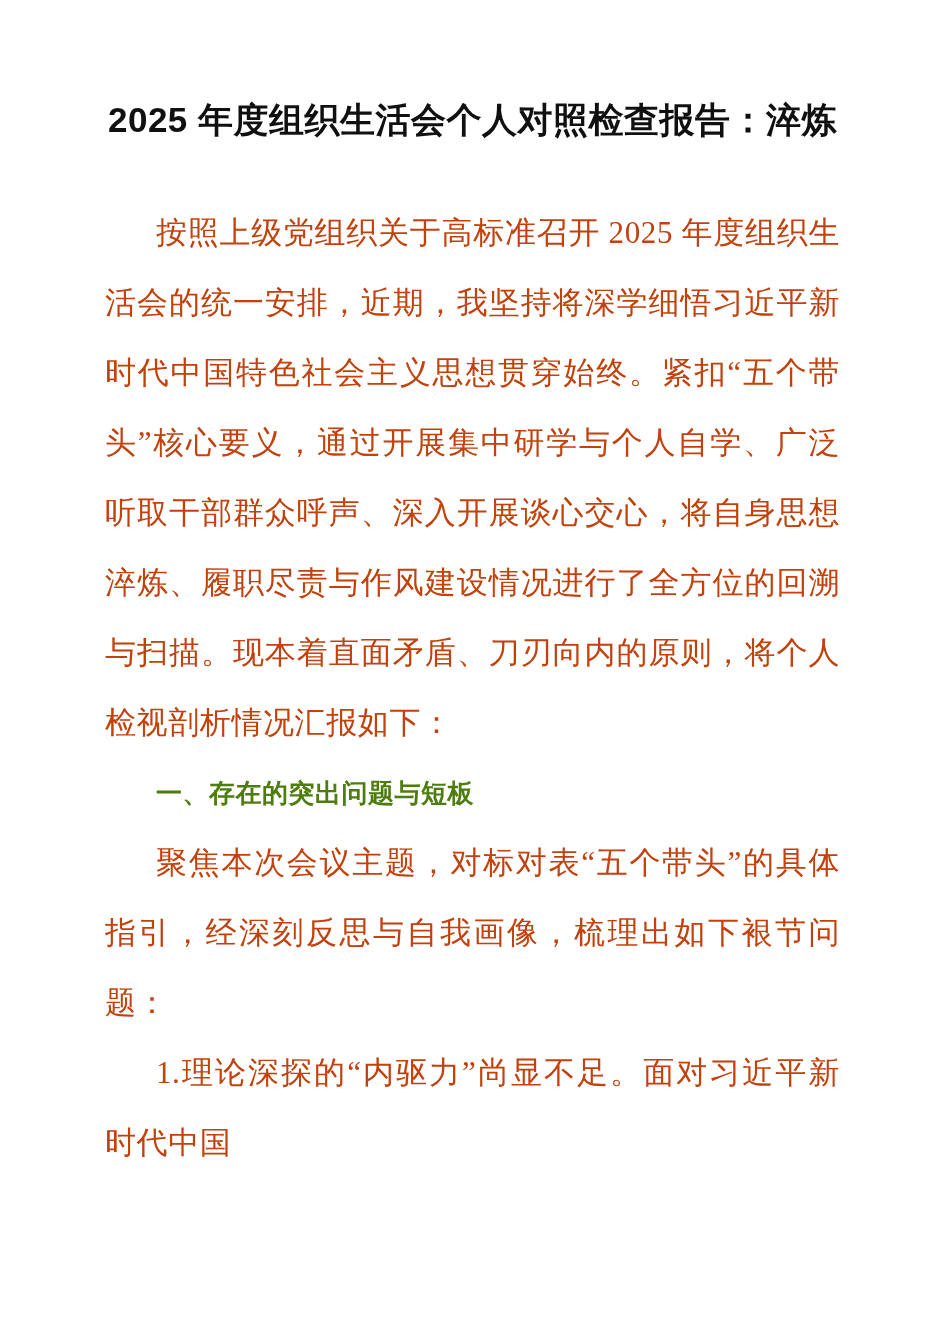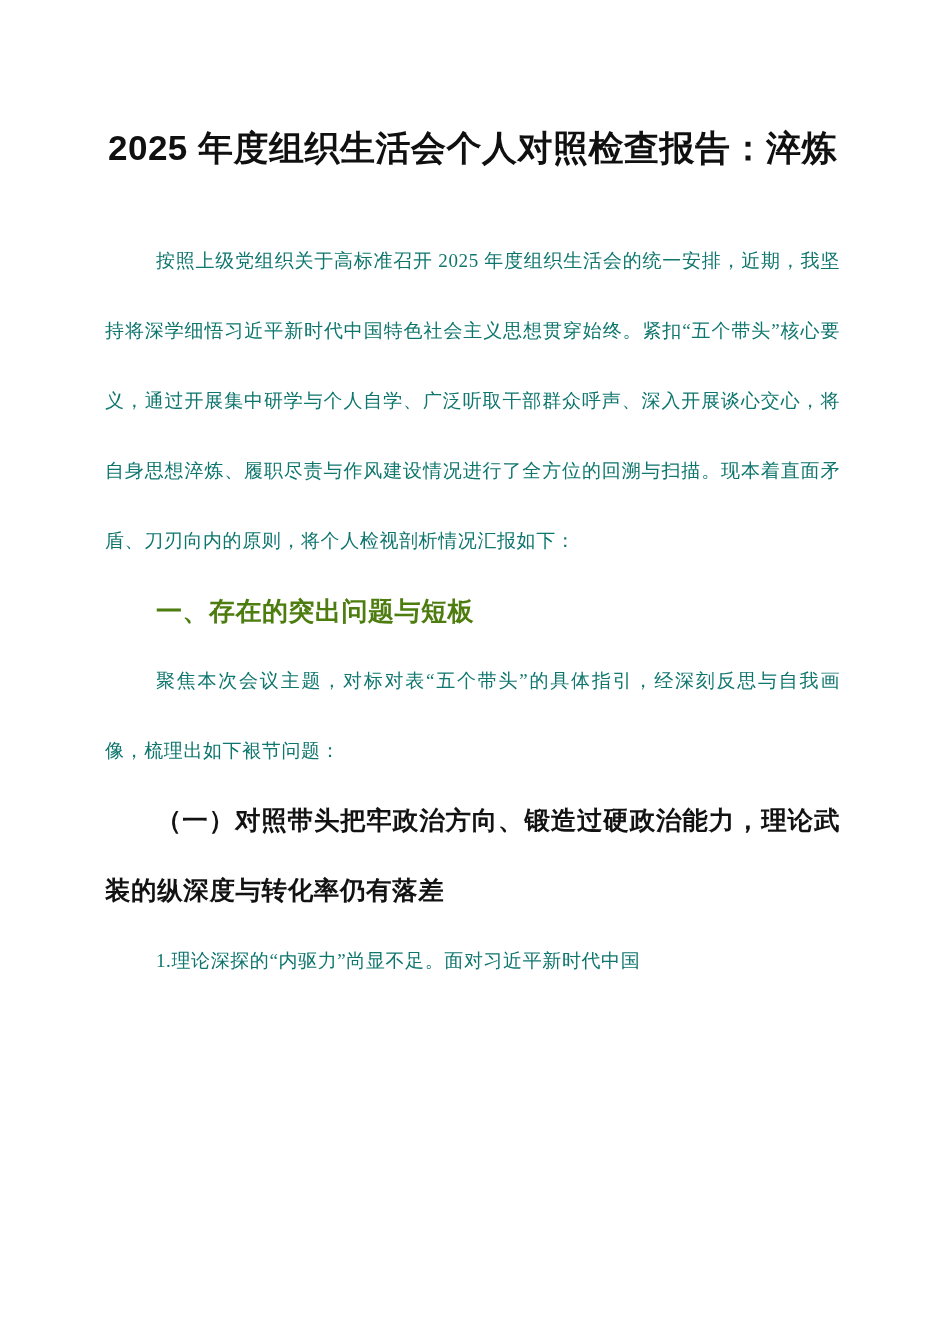--- a/index.html
+++ b/index.html
@@ -34,37 +34,37 @@
   
   .doc-title {
     font-family: "Liberation Sans", "DejaVu Sans", sans-serif;
     font-weight: 700;
     font-size: 35px;
     line-height: 72px;
     text-align: center;
     letter-spacing: 0.5px;
     color: #101010;
     margin: 0;
-    padding-top: 112px;
+    padding-top: 84px;
     width: 735px;
   }
   .doc-title .t-line {
     display: block;
   }
 
   
   .para {
     font-family: "Liberation Serif", "DejaVu Serif", serif;
-    font-size: 19px;
+    font-size: 31px;
     line-height: 70px;
     text-align: justify;
     text-justify: inter-ideograph;
     text-indent: 51px;
     letter-spacing: 0.6px;
-    color: #0f766e;
+    color: #c2410c;
     margin: 0;
     font-weight: 400;
   }
   .para.intro {
     margin-top: 42px;
   }
 
   
   .h1-cn {
     font-family: "Liberation Sans", "DejaVu Sans", sans-serif;
@@ -105,18 +105,17 @@
     <h1 class="doc-title">
       <span class="t-line">2025 年度组织生活会个人对照检查报告：淬炼</span>
     </h1>
 
     <p class="para intro">按照上级党组织关于高标准召开 2025 年度组织生活会的统一安排，近期，我坚持将深学细悟习近平新时代中国特色社会主义思想贯穿始终。紧扣“五个带头”核心要义，通过开展集中研学与个人自学、广泛听取干部群众呼声、深入开展谈心交心，将自身思想淬炼、履职尽责与作风建设情况进行了全方位的回溯与扫描。现本着直面矛盾、刀刃向内的原则，将个人检视剖析情况汇报如下：</p>
 
     <h2 class="h1-cn">一、存在的突出问题与短板</h2>
 
     <p class="para">聚焦本次会议主题，对标对表“五个带头”的具体指引，经深刻反思与自我画像，梳理出如下裉节问题：</p>
 
-    <h3 class="h2-cn">（一）对照带头把牢政治方向、锻造过硬政治能力，理论武装的纵深度与转化率仍有落差</h3>
 
     <p class="para item">1.理论深探的“内驱力”尚显不足。面对习近平新时代中国</p>
 
   </div>
 </div>
 
 </body></html>

